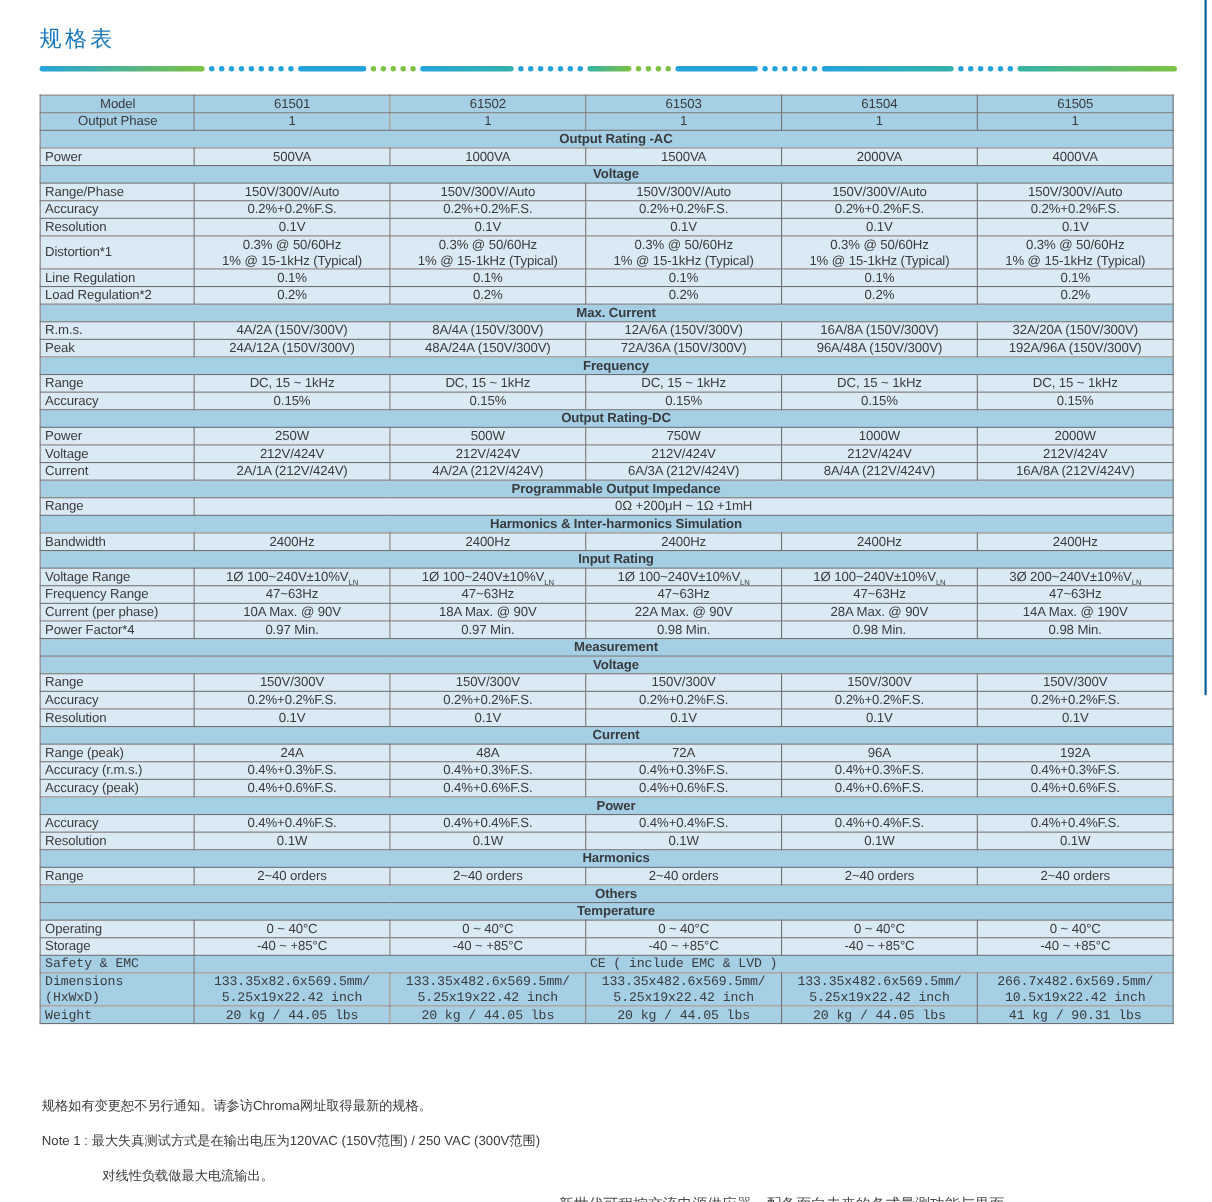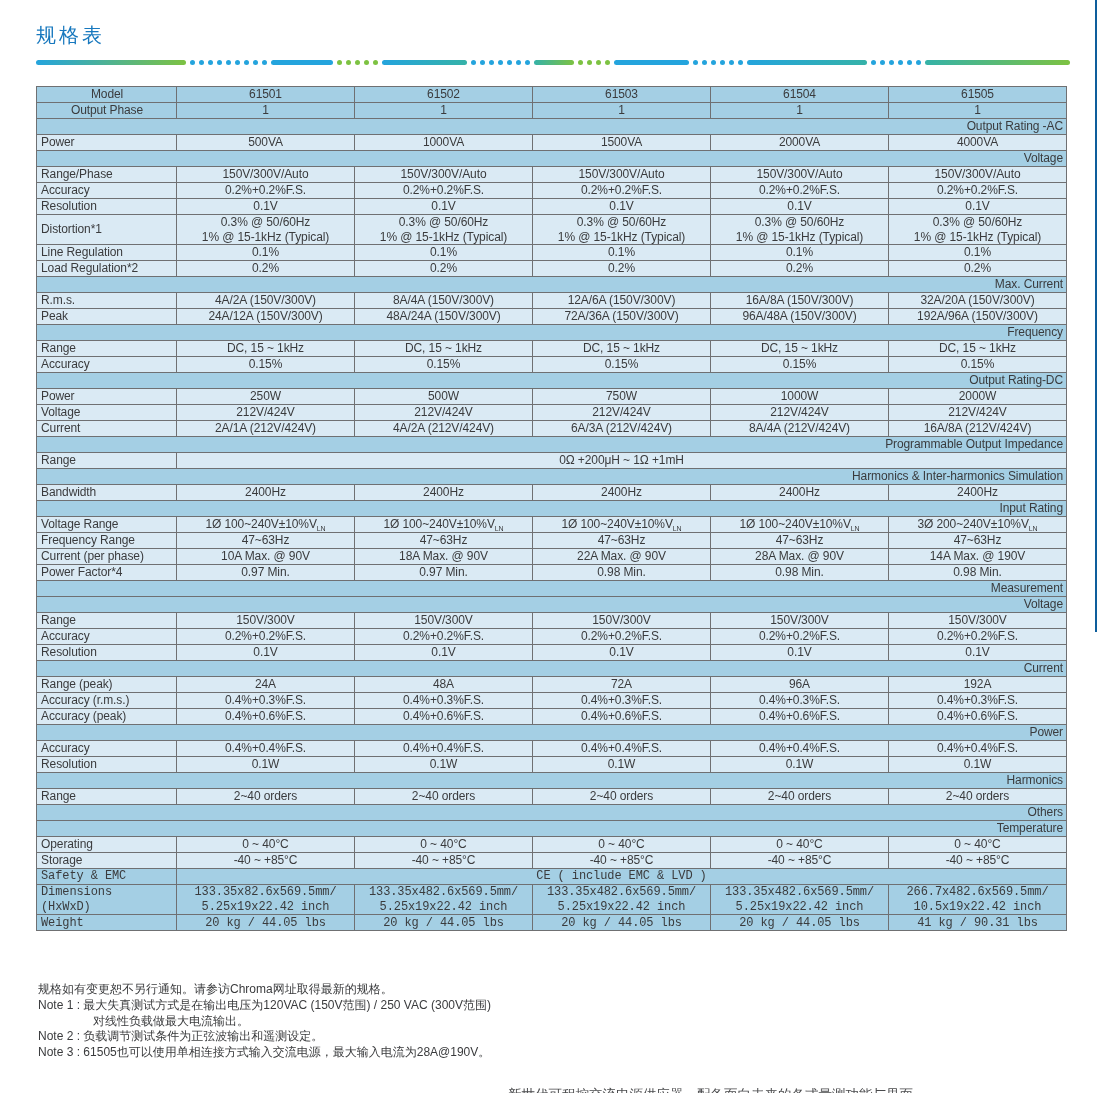--- a/index.html
+++ b/index.html
@@ -27,30 +27,30 @@
     border-collapse:collapse; table-layout:fixed;
   }
   table.spec td {
     border:1px solid var(--border_gray);
     font-size:12px; line-height:14.6px; height:15px;
     padding:0 3px; text-align:center;
     color:var(--text_dark); background:var(--row_blue);
     letter-spacing:-0.1px; overflow:hidden;
   }
   table.spec td.lbl { text-align:left; padding-left:4px; }
-  table.spec td.sec { text-align:right; padding-left:20px; background:var(--header_blue); }
+  table.spec td.sec { text-align:center; padding-left:20px; background:var(--header_blue);font-weight:bold; }
   table.spec td.head { background:var(--header_blue);text-align:center; }
   table.spec td.dark { background:var(--header_blue);font-family:Liberation Mono, monospace; }
   table.spec sub { font-size:7px; line-height:0; }
 
   .notes {
     position:absolute; left:38px; top:982px; width:720px;
     font-size:12px; line-height:15.8px; color:var(--text_dark);
   }
-  .note-line { white-space:nowrap; }
+  .note-line { white-space:nowrap;margin-top:16px; }
   .note-line.indent { padding-left:55px; }
 
   .clipped-caption {
     position:absolute; left:508px; top:1086px; width:430px; height:7px;
     overflow:hidden; color:#4a4b4d; font-size:13.5px; line-height:17px;
     white-space:nowrap;
   }
   .page-rule {
     position:absolute; left:1095px; top:0; width:2px; height:632px;
     background:var(--rule_blue);

